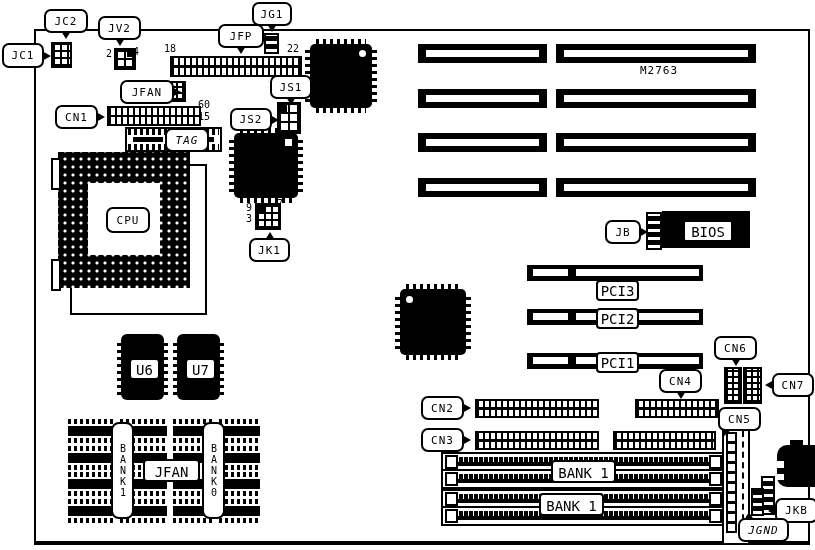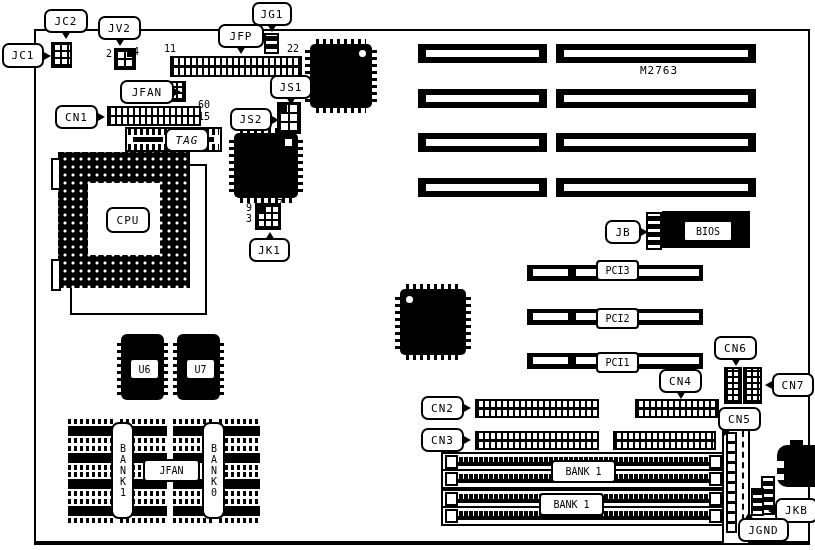--- a/index.html
+++ b/index.html
@@ -5,21 +5,21 @@
   html,body{margin:0;padding:0;background:#fff;}
   #canvas{position:relative;width:815px;height:550px;background:#fff;overflow:hidden;
           font-family:"DejaVu Sans Mono",monospace;color:#000;}
   .abs{position:absolute;}
   
   .board{border:2px solid #000;border-bottom-width:4px;background:#fff;}
   
   .lbl{position:absolute;background:#fff;border:2px solid #000;border-radius:7px;
        display:flex;align-items:center;justify-content:center;
        font-size:11px;letter-spacing:1px;z-index:6;white-space:nowrap;}
-  .lbl-sm{font-size:10px;letter-spacing:0;}
+  .lbl-sm{font-size:14px;letter-spacing:0;align-items:flex-end;}
   .lbl-v{writing-mode:vertical-rl;text-orientation:upright;font-size:10px;line-height:1;
          letter-spacing:0;border-radius:8px;}
   
   .tail{position:absolute;width:0;height:0;}
   .t-down{bottom:-8px;left:50%;margin-left:-5px;border-left:5px solid transparent;border-right:5px solid transparent;border-top:8px solid #000;}
   .t-downleft{bottom:-8px;left:3px;border-right:9px solid transparent;border-top:8px solid #000;}
   .t-up{top:-8px;left:50%;margin-left:-5px;border-left:5px solid transparent;border-right:5px solid transparent;border-bottom:8px solid #000;}
   .t-right{right:-9px;top:50%;margin-top:-5px;border-top:5px solid transparent;border-bottom:5px solid transparent;border-left:9px solid #000;}
   .t-left{left:-9px;top:50%;margin-top:-5px;border-top:5px solid transparent;border-bottom:5px solid transparent;border-right:9px solid #000;}
   
@@ -119,21 +119,21 @@
     <div class="slotwin" style="left:49px;right:4px;top:4px;height:7px;"></div>
   </div>
   <div class="abs slotbar" style="left:527px;top:309px;width:176px;height:16px;">
     <div class="slotwin" style="left:6px;width:35px;top:4px;height:7px;"></div>
     <div class="slotwin" style="left:49px;right:4px;top:4px;height:7px;"></div>
   </div>
   <div class="abs slotbar" style="left:527px;top:353px;width:176px;height:16px;">
     <div class="slotwin" style="left:6px;width:35px;top:4px;height:7px;"></div>
     <div class="slotwin" style="left:49px;right:4px;top:4px;height:7px;"></div>
   </div>
-  <div class="lbl lbl-sm" style="left:596px;top:260px;width:39px;height:17px;border-radius:4px;">
+  <div class="lbl lbl-sm" style="left:596px;top:280px;width:39px;height:17px;border-radius:4px;">
       <span>PCI3</span>
     </div>
   <div class="lbl lbl-sm" style="left:596px;top:308px;width:39px;height:17px;border-radius:4px;">
       <span>PCI2</span>
     </div>
   <div class="lbl lbl-sm" style="left:596px;top:352px;width:39px;height:17px;border-radius:4px;">
       <span>PCI1</span>
     </div>
 
   <div class="abs" style="left:662px;top:211px;width:88px;height:37px;background:#000;"></div>
@@ -197,21 +197,21 @@
   <div class="abs hdr2" style="left:107px;top:106px;width:90px;height:16px;"></div>
   <div class="abs pins" style="left:277px;top:102px;width:20px;height:28px;--cw:9px;--ch:9px;">
     <div style="position:absolute;left:1px;top:1px;width:7px;height:7px;background:#000;"></div>
   </div>
   <div class="abs pins" style="left:255px;top:203px;width:22px;height:23px;--cw:7px;--ch:7px;">
     <div style="position:absolute;left:1px;top:1px;width:6px;height:6px;background:#000;"></div>
   </div>
 
   <div class="num" style="left:106px;top:48px;">2</div>
   <div class="num" style="left:133px;top:46px;">4</div>
-  <div class="num" style="left:164px;top:43px;">11</div>
+  <div class="num" style="left:164px;top:43px;">18</div>
   <div class="num" style="left:287px;top:43px;">22</div>
   <div class="num" style="left:198px;top:99px;">60</div>
   <div class="num" style="left:198px;top:111px;">15</div>
   <div class="num" style="left:246px;top:202px;">9</div>
   <div class="num" style="left:246px;top:213px;">3</div>
   <div class="num" style="left:277px;top:198px;">7</div>
 
   <div class="dipv" style="left:121px;top:334px;width:43px;height:66px;">
       <div class="pl"></div>
       <div class="pr"></div>
@@ -377,18 +377,18 @@
       <i class="tail t-right"></i>
     </div>
   <div class="lbl" style="left:718px;top:407px;width:39px;height:20px;">
       <span>CN5</span>
       <i class="tail t-downleft"></i>
     </div>
   <div class="lbl" style="left:775px;top:498px;width:39px;height:21px;">
       <span>JKB</span>
       <i class="tail t-left"></i>
     </div>
-  <div class="lbl" style="left:738px;top:518px;width:47px;height:20px;">
+  <div class="lbl" style="left:738px;top:518px;width:47px;height:20px;font-style:italic;">
       <span>JGND</span>
       <i class="tail t-up" style="left:20%;"></i>
     </div>
 
 </div>
 
 </body></html>

